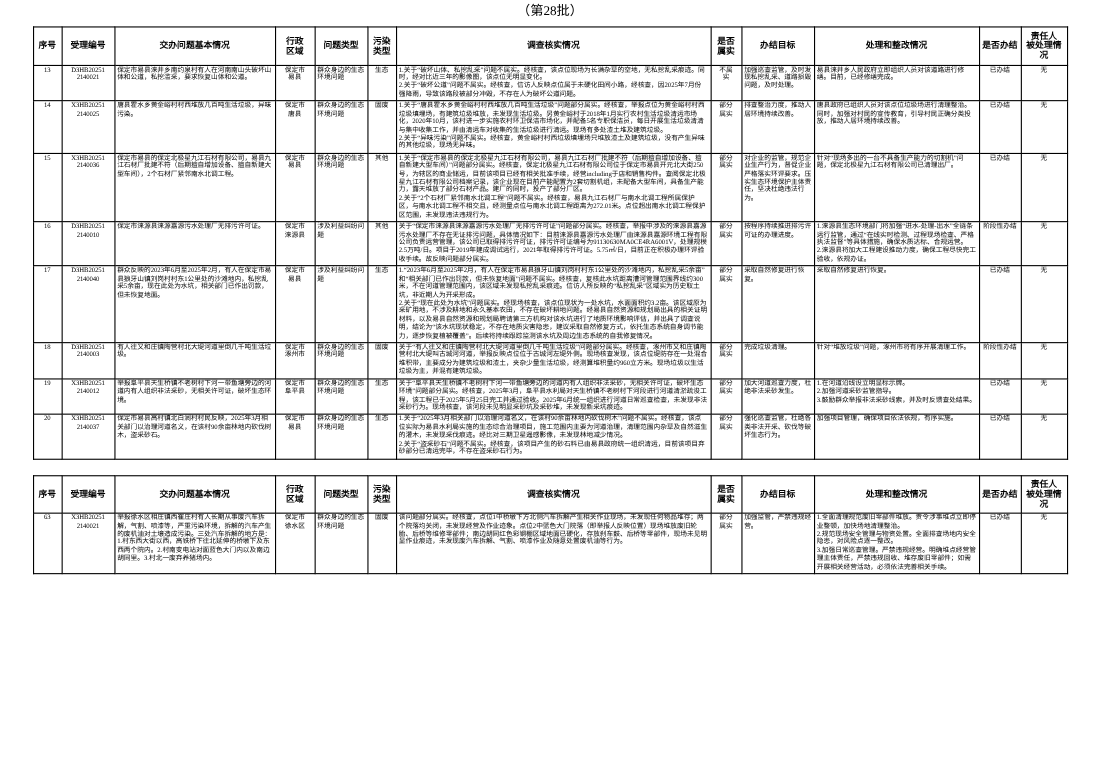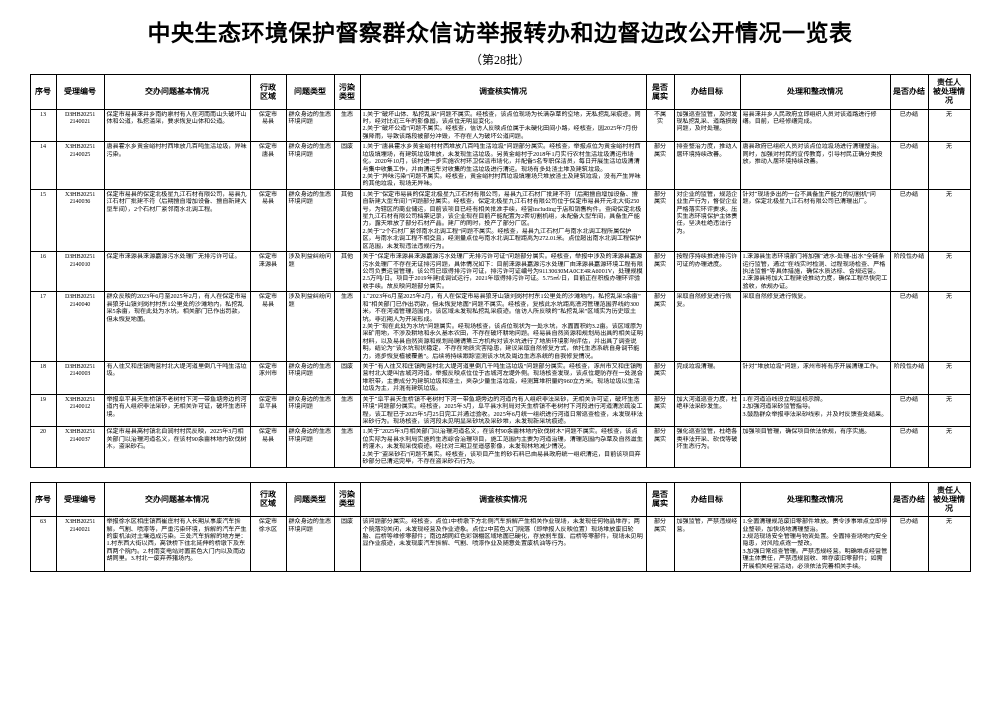--- a/index.html
+++ b/index.html
@@ -73,21 +73,20 @@
   col.w-goal  { width: 66px; }
   col.w-hand  { width: 150px; }
   col.w-done  { width: 38px; }
   col.w-resp  { width: 42px; }
 </style>
 </head>
 <body>
 
 <div class="page">
 
-  <div class="doc-title">中央生态环境保护督察群众信访举报转办和边督边改公开情况一览表</div>
   <div class="doc-subtitle">（第28批）</div>
 
   <table class="grid">
     <colgroup>
       <col class="w-seq">
         <col class="w-code">
         <col class="w-desc">
         <col class="w-area">
       <col class="w-type">
         <col class="w-poll">

